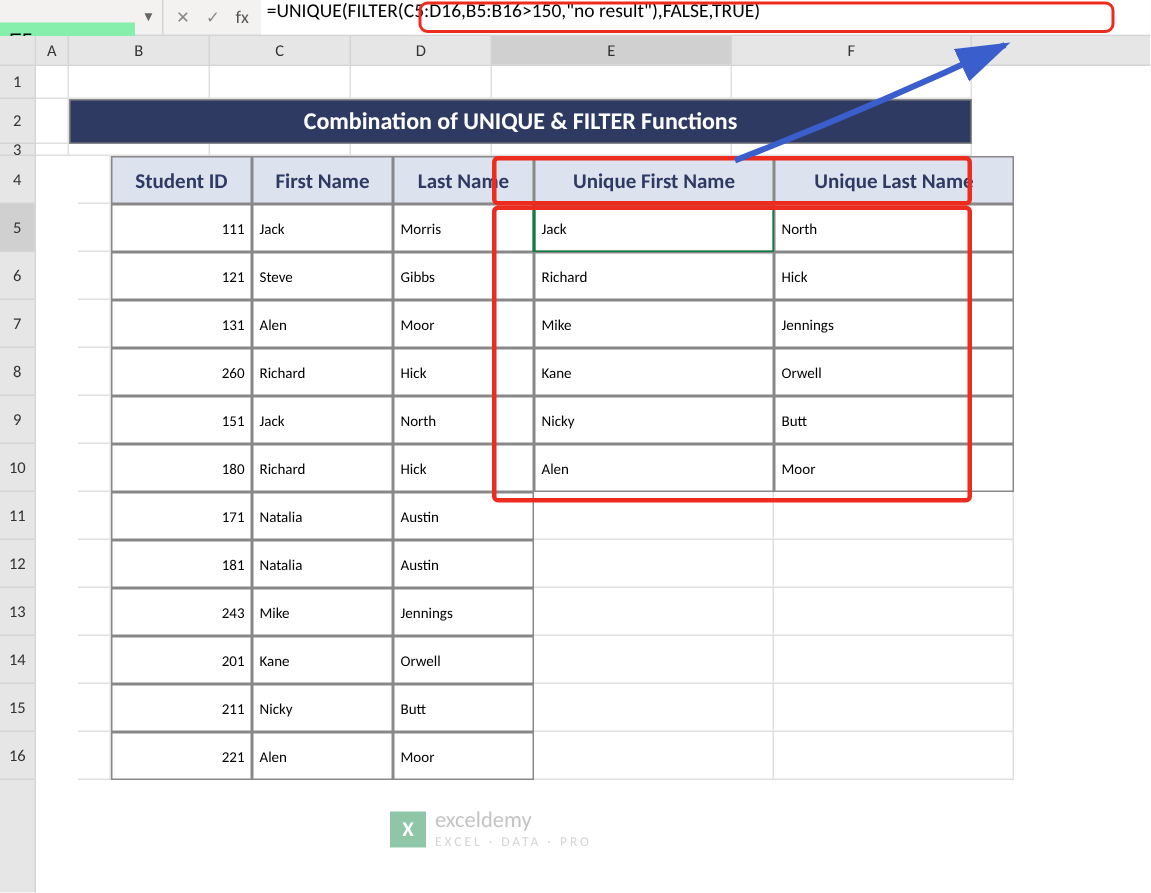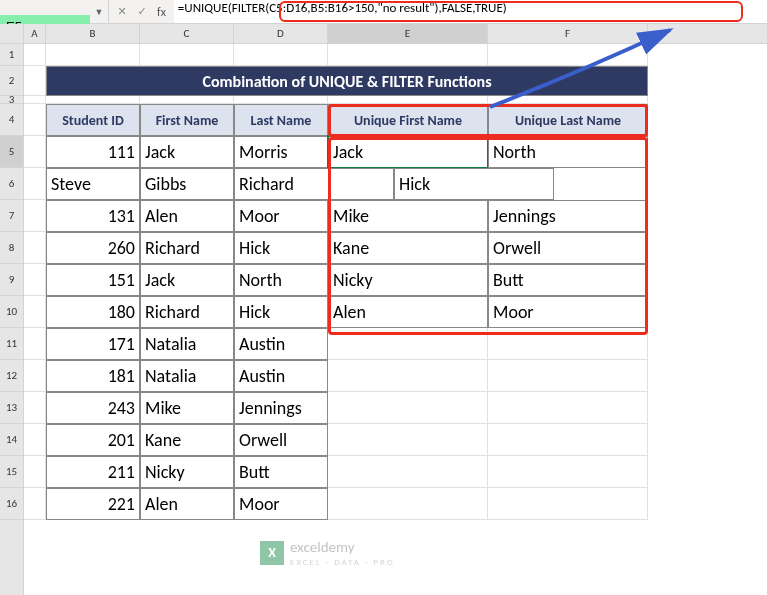--- a/index.html
+++ b/index.html
@@ -30,28 +30,28 @@
 .col-header.active { background: #d0d0d0; }
 .col-A { width: 22px; }
 .col-B { width: 94px; }
 .col-C { width: 94px; }
 .col-D { width: 94px; }
 .col-E { width: 160px; }
 .col-F { width: 160px; }
 
 .grid-rows { }
 .grid-row { display: flex; height: 22px; }
-.grid-row.tall { height: 32px; }
+.grid-row.tall { height: 32px; padding-left: 28px; }
 .grid-row.title-row-h { height: 30px; }
 .grid-row.spacer-row { height: 8px; }
 .cell { border-right: 1px solid #e0e0e0; border-bottom: 1px solid #e0e0e0; padding: 0 4px; display: flex; align-items: center; overflow: hidden; white-space: nowrap; font-size: 14px; background: #fff; }
 
 .title-cell { background: #2f3a63; color: #fff; font-weight: bold; font-size: 16px; justify-content: center; border: 1px solid #888; }
 .header-cell { background: #dce3ef; color: #2f3a63; font-weight: bold; justify-content: center; border: 1px solid #888; font-size: 14px; }
-.data-cell { border: 1px solid #888; font-size: 18px; }
+.data-cell { border: 1px solid #888; font-size: 10px; }
 .data-cell.num { justify-content: flex-end; }
 
 .active-cell { outline: 2px solid #107c41; outline-offset: -1px; }
 
 .red-box { position: absolute; border: 3px solid #ed2b1e; border-radius: 4px; pointer-events: none; }
 .red-box.headers { top: 104px; left: 328px; width: 320px; height: 33px; }
 .red-box.data { top: 137px; left: 328px; width: 320px; height: 198px; }
 
 .arrow-svg { position: absolute; top: 22px; left: 460px; pointer-events: none; }
 
@@ -142,20 +142,21 @@
           <div class="grid-row tall">
             <div class="cell col-A"></div>
             <div class="cell data-cell num col-B">111</div>
             <div class="cell data-cell col-C">Jack</div>
             <div class="cell data-cell col-D">Morris</div>
             <div class="cell data-cell col-E active-cell">Jack</div>
             <div class="cell data-cell col-F">North</div>
           </div>
           <div class="grid-row tall">
             <div class="cell col-A"></div>
+            <div class="cell data-cell num col-B">121</div>
             <div class="cell data-cell col-C">Steve</div>
             <div class="cell data-cell col-D">Gibbs</div>
             <div class="cell data-cell col-E">Richard</div>
             <div class="cell data-cell col-F">Hick</div>
           </div>
           <div class="grid-row tall">
             <div class="cell col-A"></div>
             <div class="cell data-cell num col-B">131</div>
             <div class="cell data-cell col-C">Alen</div>
             <div class="cell data-cell col-D">Moor</div>

